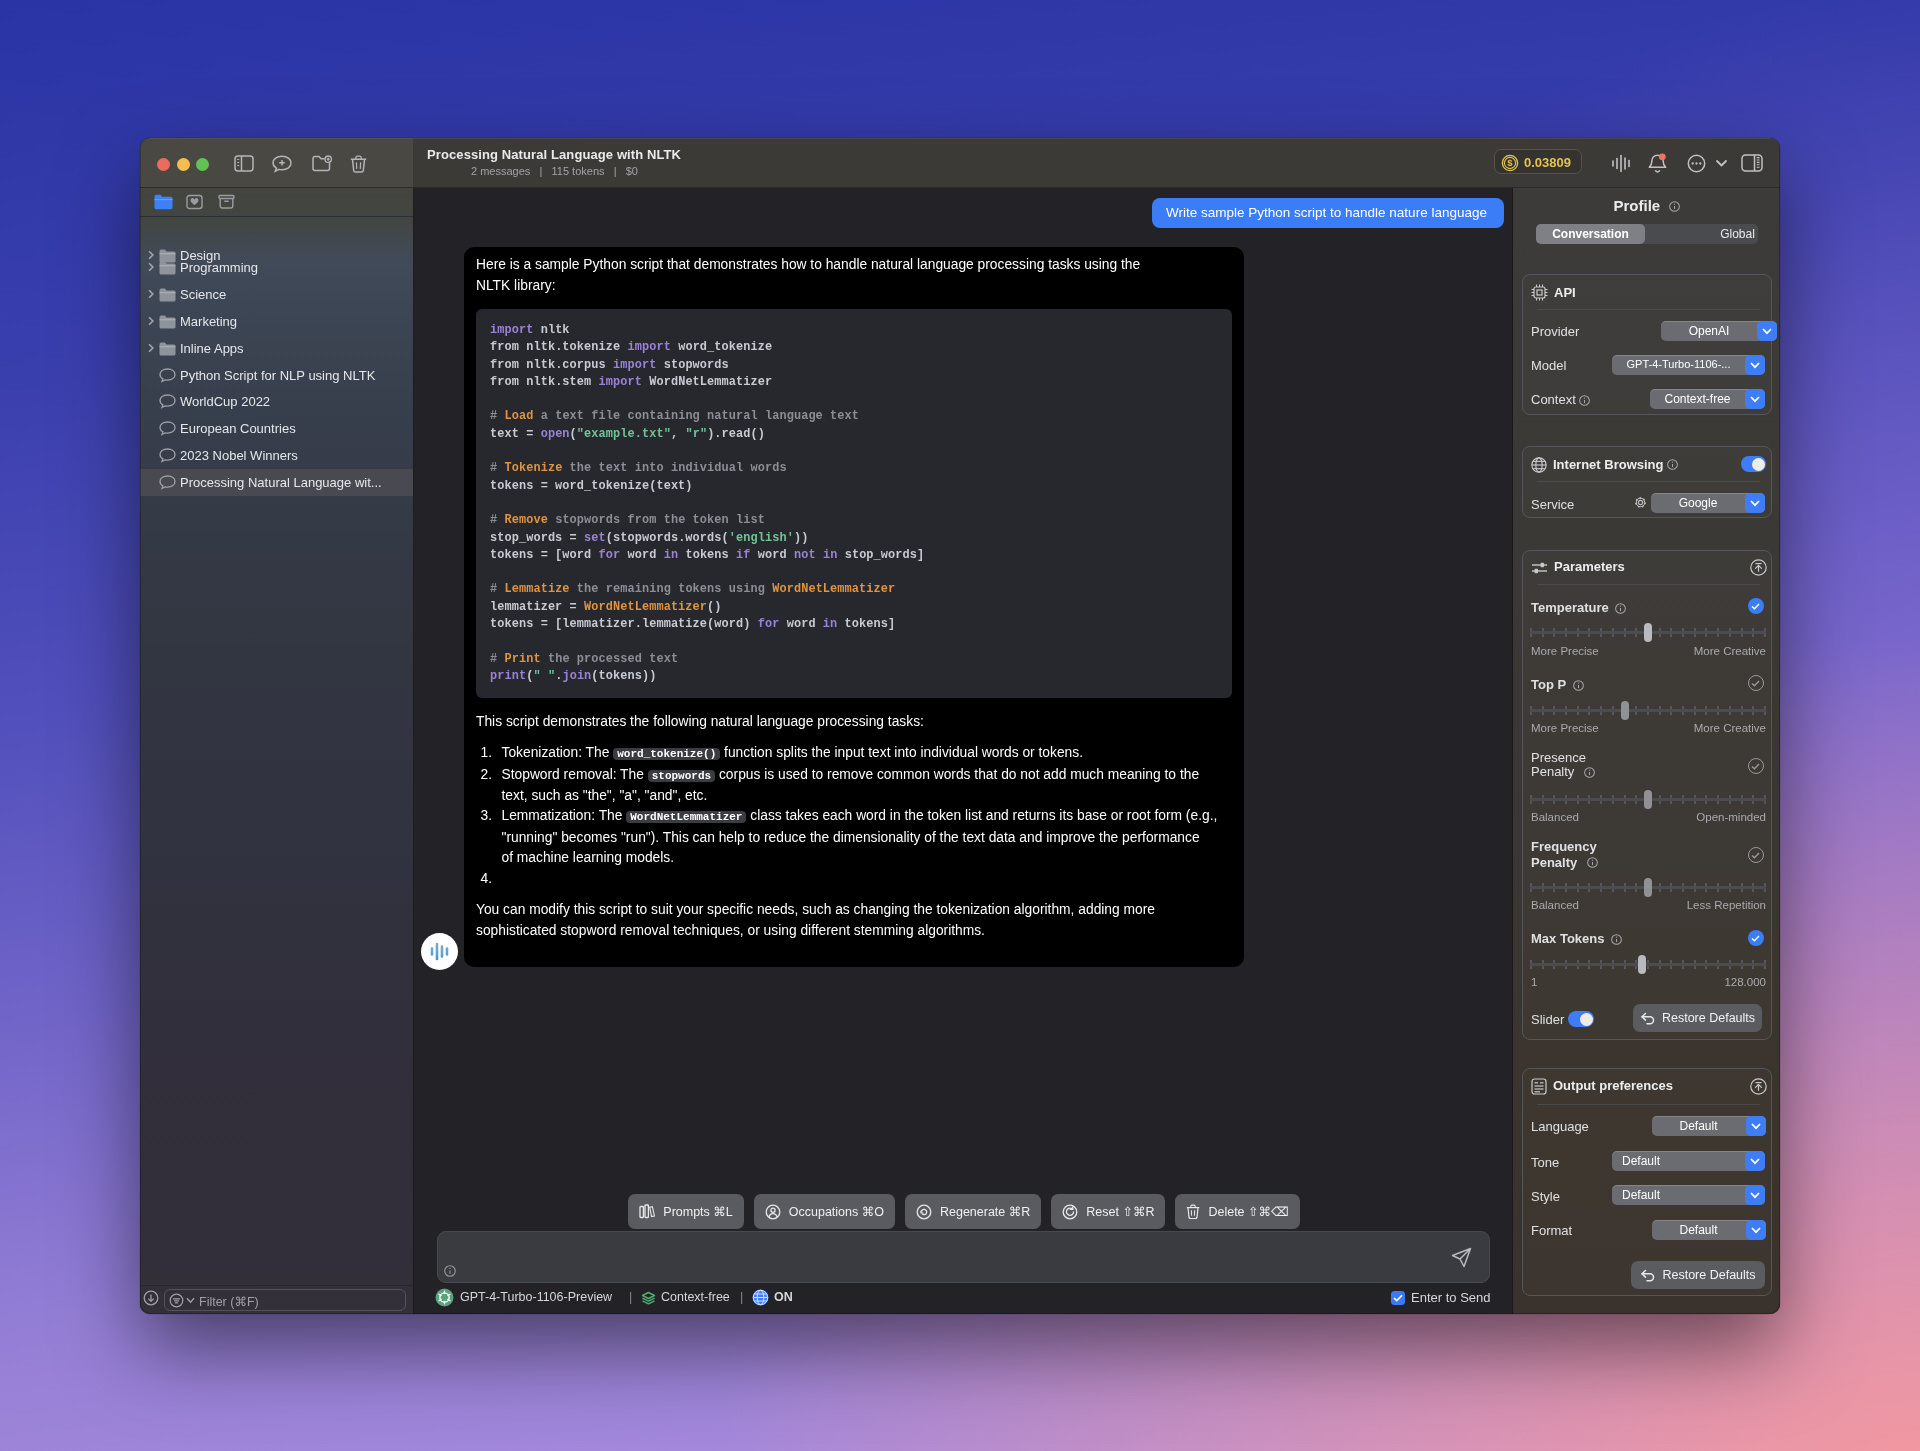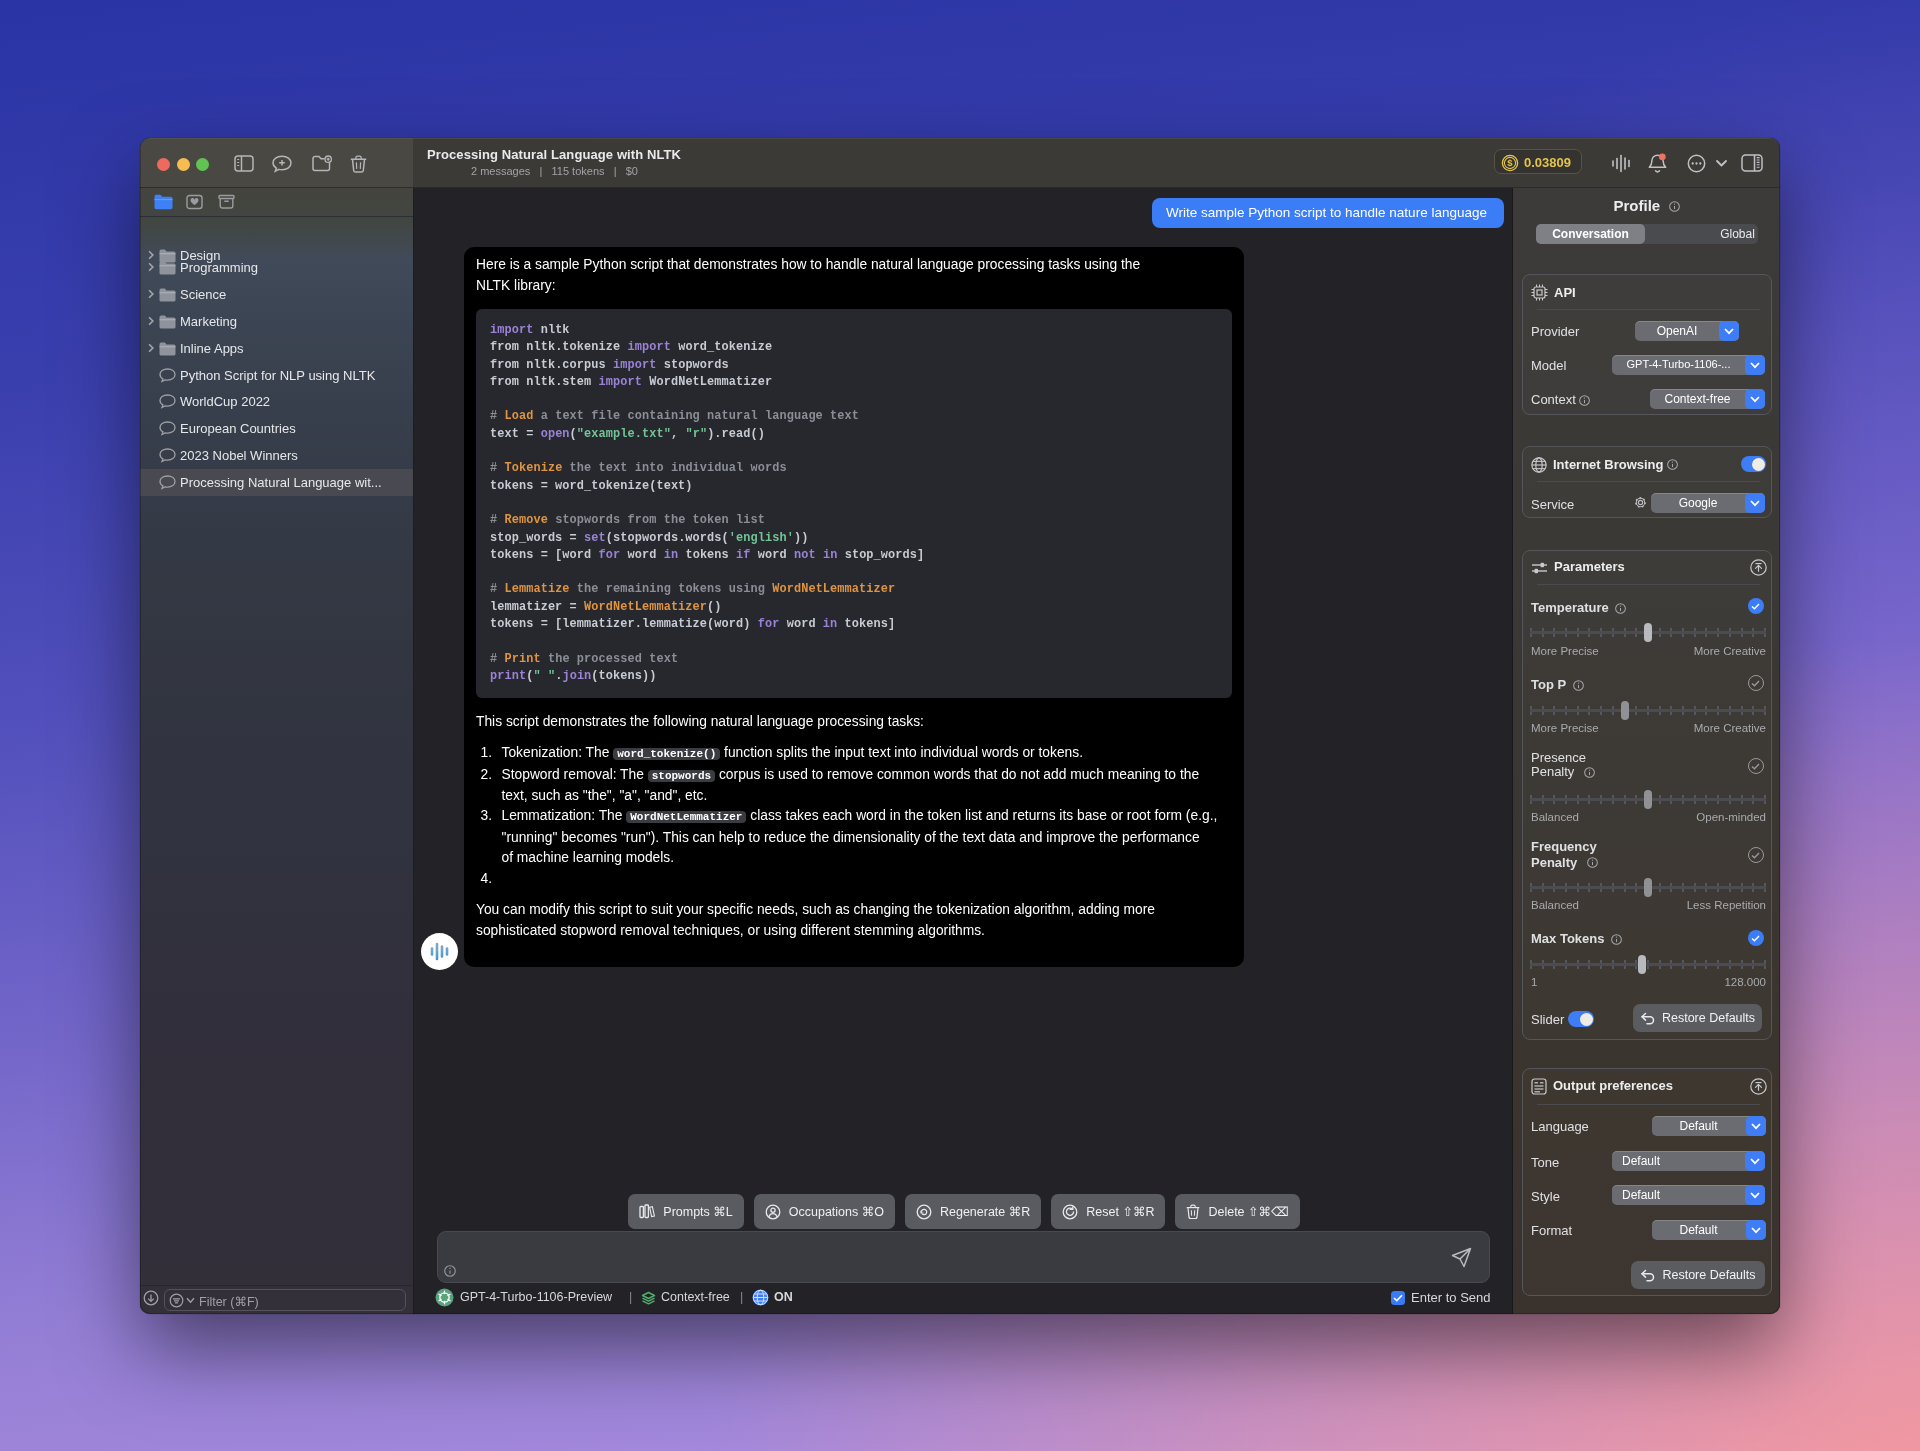--- a/index.html
+++ b/index.html
@@ -383,21 +383,21 @@
               <line x1="0.5" y1="8.5" x2="3" y2="8.5"></line>
               <line x1="0.5" y1="11.5" x2="3" y2="11.5"></line>
               <line x1="14" y1="5.5" x2="16.5" y2="5.5"></line>
               <line x1="14" y1="8.5" x2="16.5" y2="8.5"></line>
               <line x1="14" y1="11.5" x2="16.5" y2="11.5"></line>
             </g>
           </svg>
         <div class="hdr" style="left:31px;top:10px">API</div>
         <div class="divl" style="top:33.5px"></div>
         <div class="plabel" style="left:8px;top:49px">Provider</div>
-        <div class="dd" style="left:112px;top:46px;width:104px">
+        <div class="dd" style="left:138px;top:46px;width:116px">
             <div class="ddt">OpenAI</div>
             <div class="sq">
               <svg style="position:absolute;left:5px;top:7px" width="10" height="7" viewBox="0 0 10 7" fill="none" stroke="#fff" stroke-width="1.7">
                 <path d="M1 1 L5 5.2 L9 1"></path>
               </svg>
             </div>
           </div>
         <div class="plabel" style="left:8px;top:83px">Model</div>
         <div class="dd" style="left:89px;top:80px;width:153px;">
             <div class="ddt" style="font-size:11px">GPT-4-Turbo-1106-...</div>

